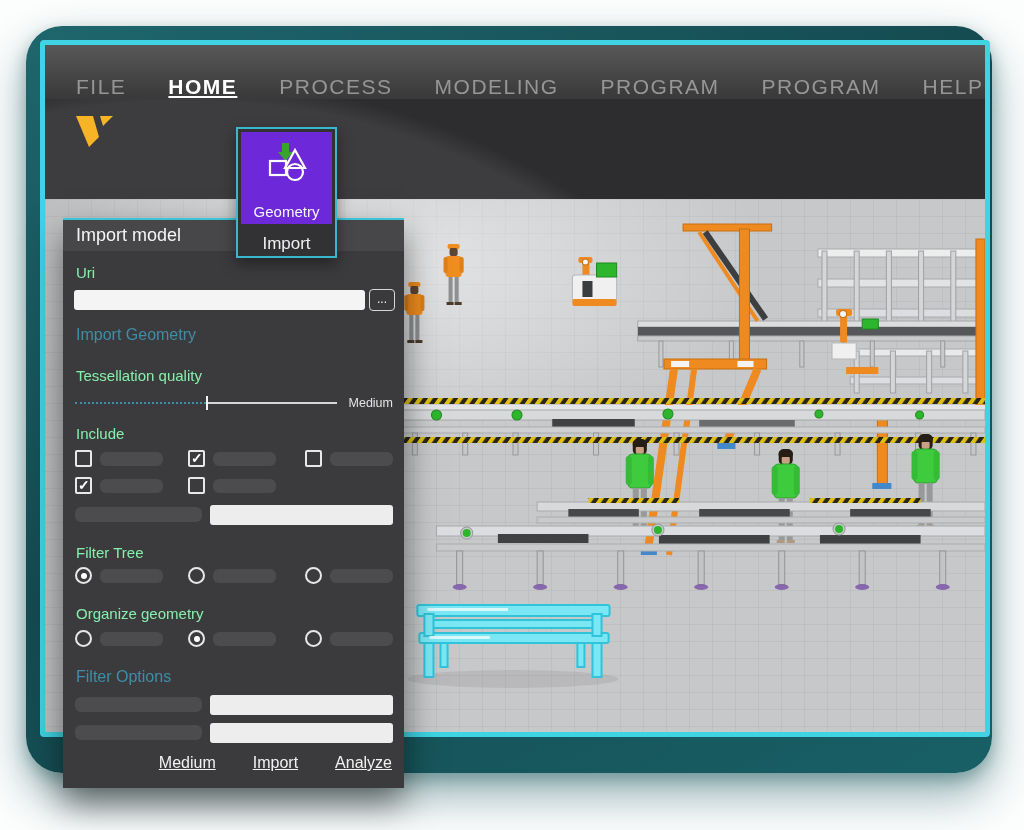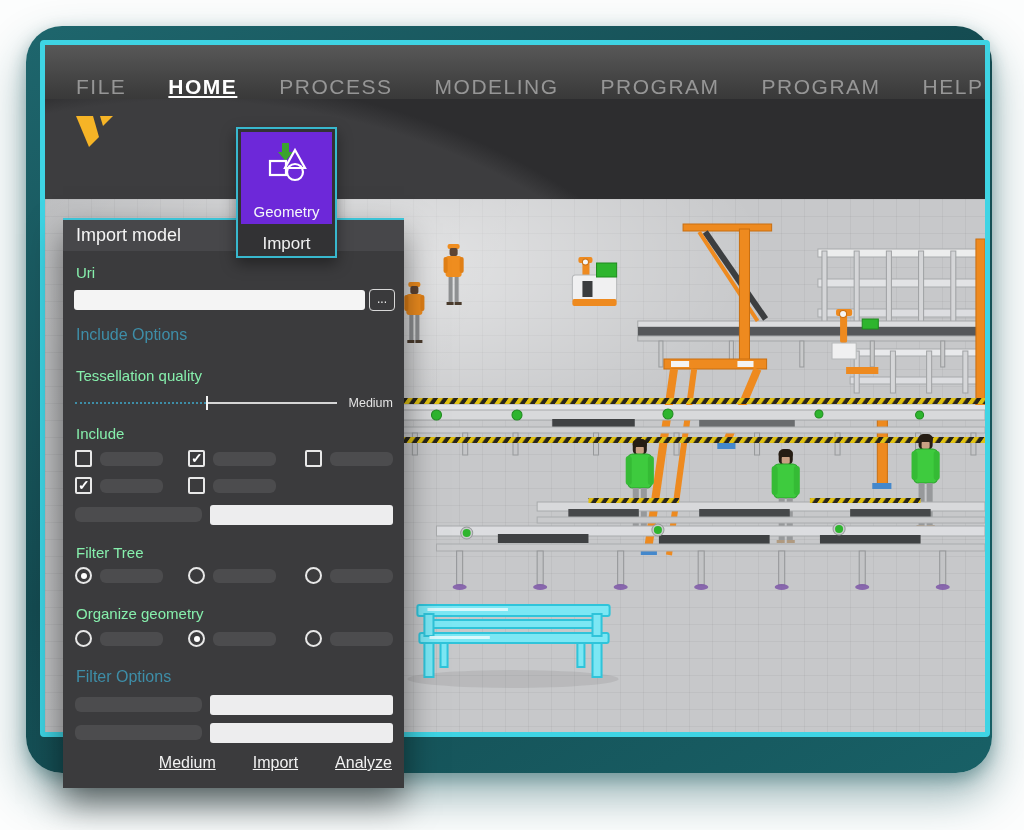--- a/index.html
+++ b/index.html
@@ -340,21 +340,21 @@
     <div class="group-label">Import</div>
   </div>
 
   <div class="dialog">
     <div class="dlg-header">Import model</div>
 
     <div class="dlg-label" style="top:44px;">Uri</div>
     <input class="uri-input" type="text" value="" style="">
     <div class="browse-btn">...</div>
 
-    <div class="dlg-section" style="top:106px;">Include Options</div>
+    <div class="dlg-section" style="top:106px;">Import Geometry</div>
 
     <div class="dlg-label" style="top:147px;">Tessellation quality</div>
     <div class="slider">
       <div class="track-l"></div>
       <div class="track-r"></div>
       <div class="handle" style="left: 50%;"></div>
     </div>
     <div class="slider-value">Medium</div>
 
     <div class="dlg-label" style="top:205px;">Include</div>

